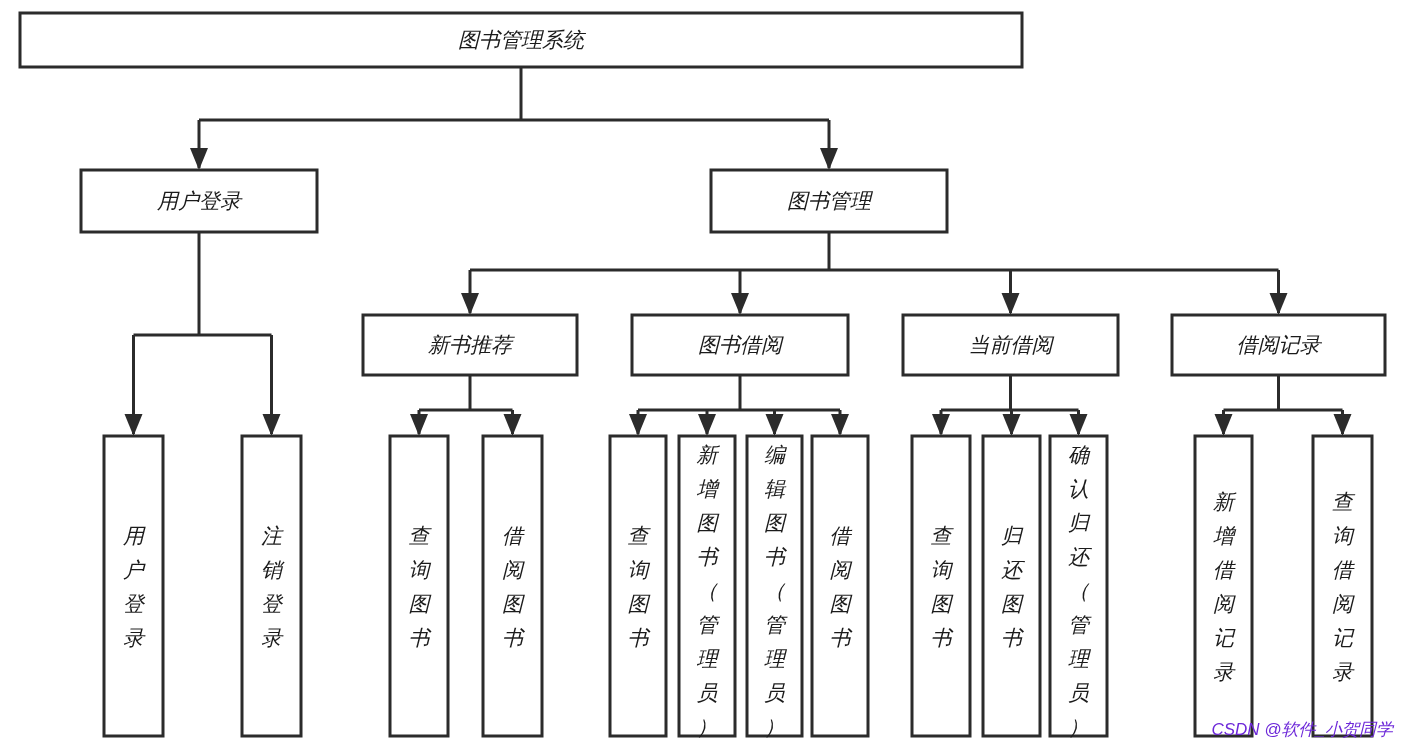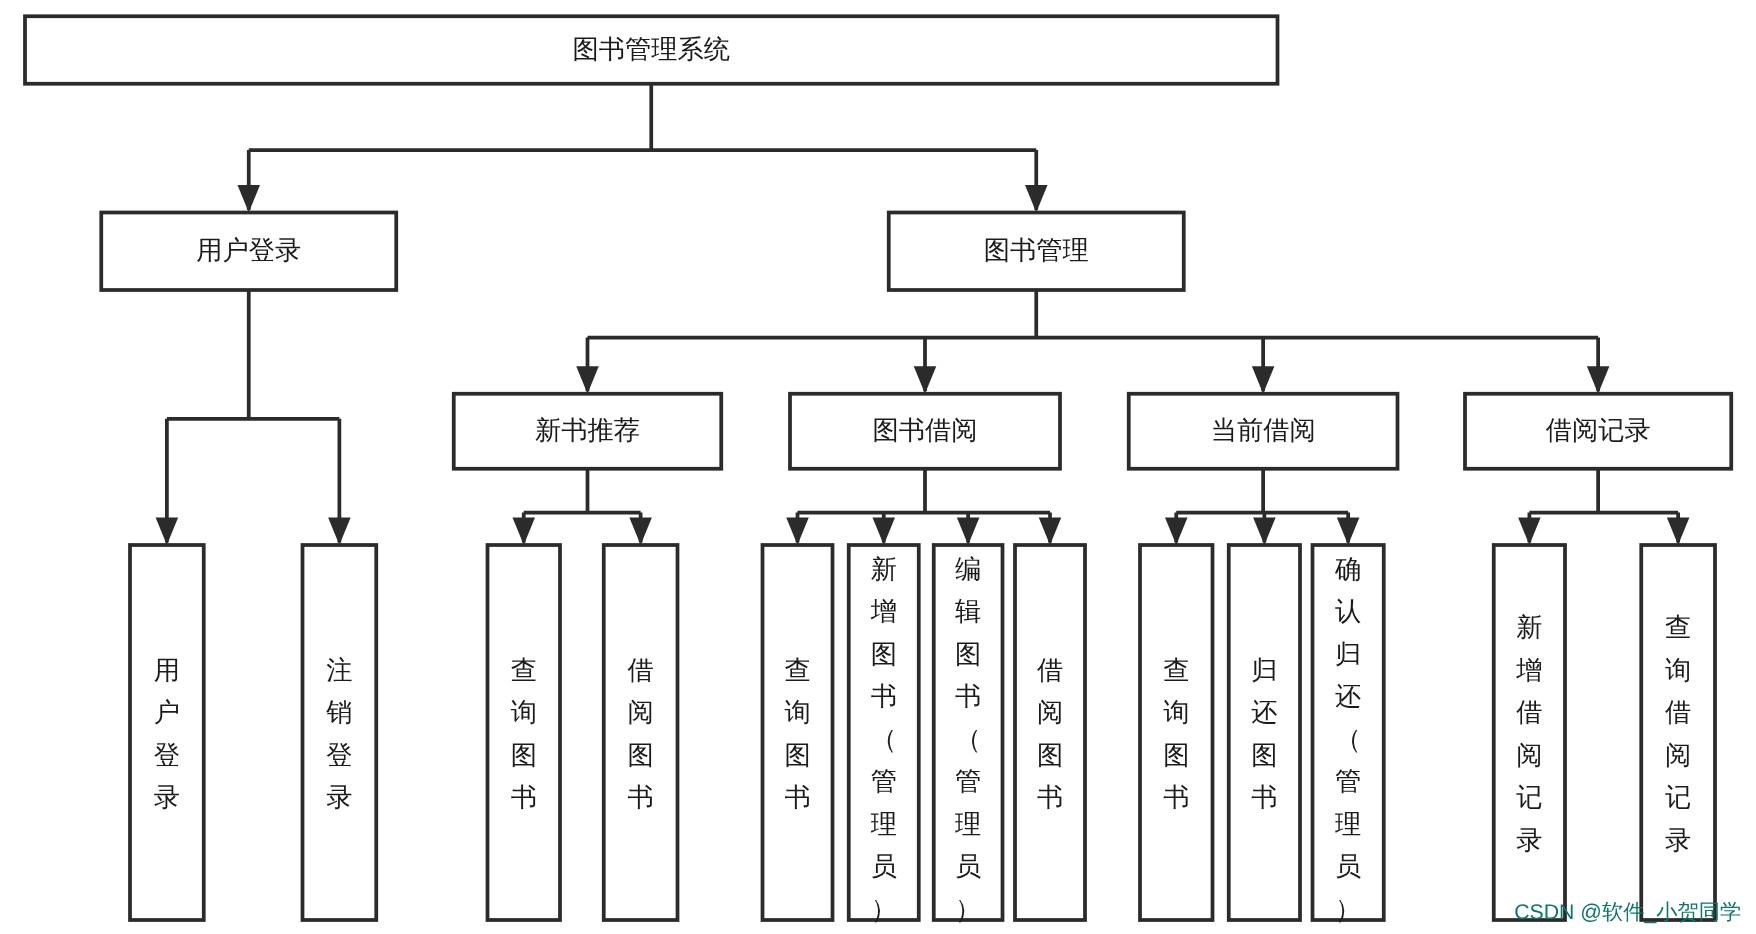--- a/index.html
+++ b/index.html
@@ -1,28 +1,28 @@
 <!DOCTYPE html>
 <html><head>
 <meta charset="utf-8">
 <style>
   html,body{margin:0;padding:0;background:#ffffff;}
   body{width:1405px;height:747px;overflow:hidden;
        font-family:"Liberation Sans","DejaVu Sans",sans-serif;}
-  #diagram-root{position:relative;width:1405px;height:747px;background:#fff;}
+  #diagram-root{position:relative;width:1405px;height:747px;background:#fff;font-style:italic;}
   svg.diagram-canvas{position:absolute;left:0;top:0;width:1405px;height:747px;}
   .node-box{fill:#ffffff;stroke:#2b2b2b;stroke-width:3;}
   .connector{stroke:#2b2b2b;stroke-width:3;fill:none;}
   .arrow-head{fill:#2b2b2b;stroke:none;}
   .node-label{font-family:"Liberation Sans","DejaVu Sans",sans-serif;
               fill:#1b1b1b;font-size:21px;text-anchor:middle;
               dominant-baseline:middle;}
   .watermark{position:absolute;right:12px;bottom:6px;
              font-family:"Liberation Sans","DejaVu Sans",sans-serif;
-             font-size:17px;color:#0f766e;white-space:nowrap;
+             font-size:17px;color:#6d28d9;white-space:nowrap;
              pointer-events:none;}
 </style>
 </head>
 <body>
 
 <div id="diagram-root">
   <svg class="diagram-canvas" id="canvas" viewBox="0 0 1405 747">
       <line x1="521" y1="67" x2="521" y2="120" class="connector"></line>
       <line x1="199" y1="120" x2="829" y2="120" class="connector"></line>
       <line x1="199" y1="120" x2="199" y2="168" class="connector"></line>

